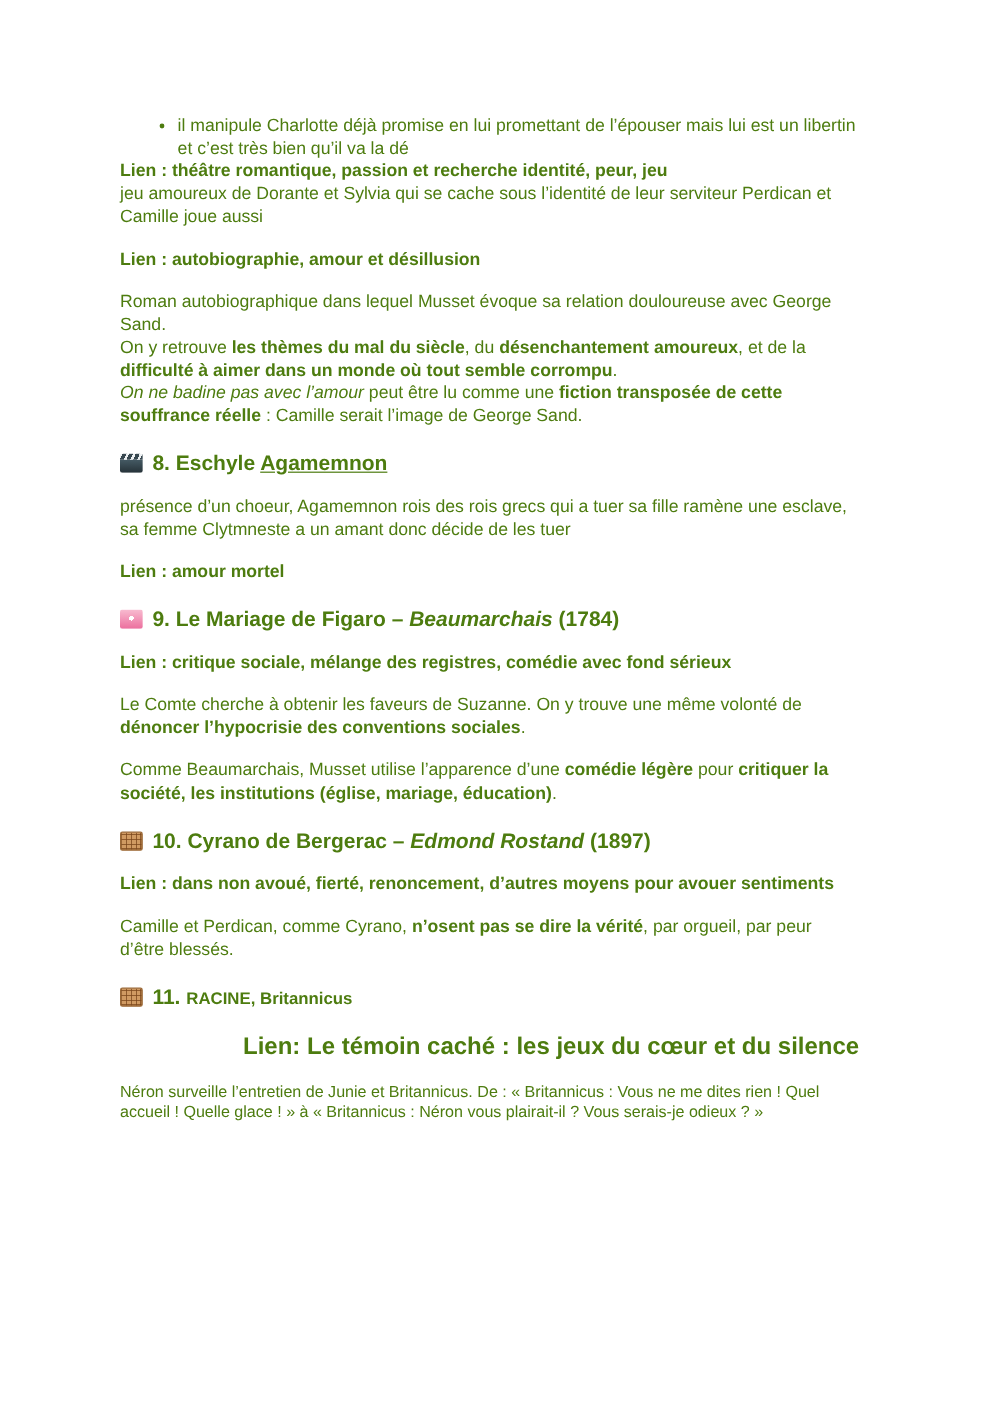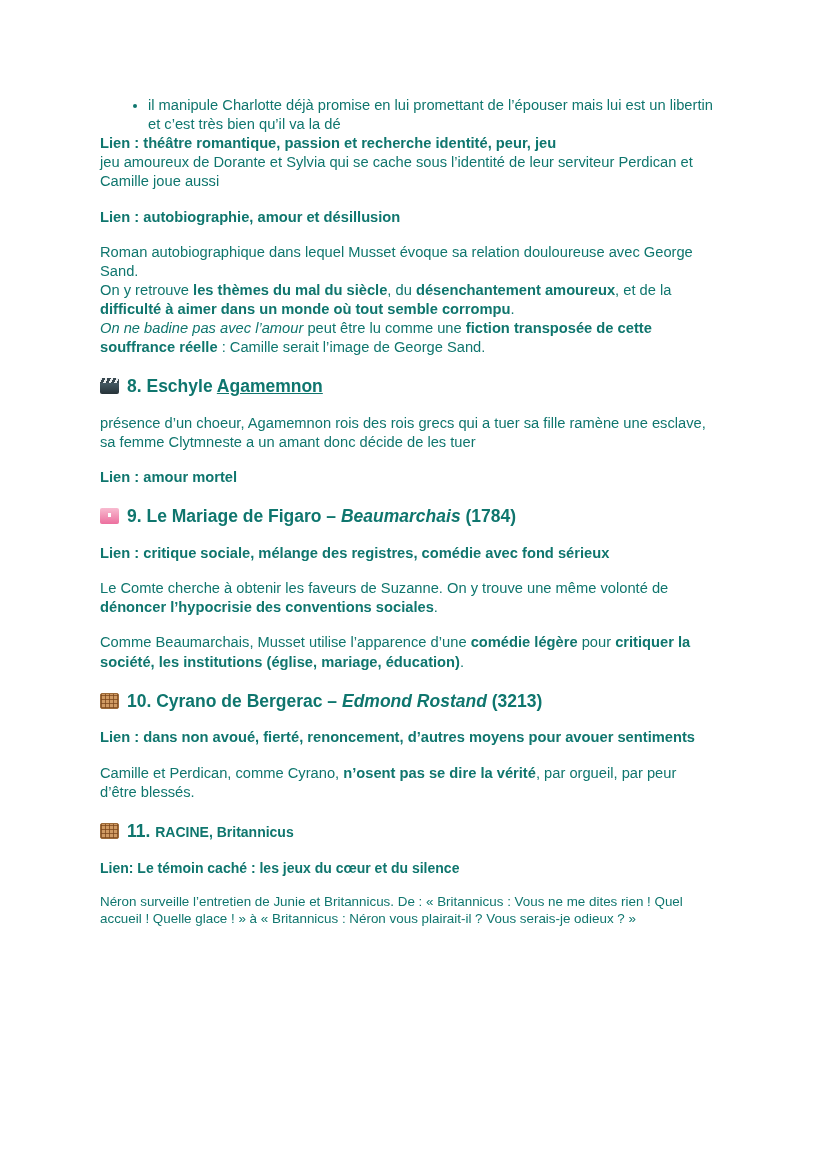--- a/index.html
+++ b/index.html
@@ -4,30 +4,30 @@
 <style>
   html,body { margin:0; padding:0; background:#ffffff; }
   .doc {
     width:828px;
     min-height:1169px;
     box-sizing:border-box;
     padding:96px 112px 40px 100px;
     font-family:"Liberation Sans","DejaVu Sans",sans-serif;
     font-size:14.7px;
     line-height:1.3;
-    color:#0f766e;
+    color:#4d7c0f;
     background:#ffffff;
   }
   ul.bullets { margin:0; padding:0 0 0 48px; }
   ul.bullets li { margin:0; }
   .heading { font-size:17.5px; font-weight:700; margin:18px 0 16px; }
   .heading.tight { margin-bottom:5px; }
   .para { margin:0 0 16px; }
   .para-sm { font-size:13.4px; }
-  .lien-large { font-size:14px; font-weight:700; margin:0 0 16px; }
+  .lien-large { font-size:20px; font-weight:700; margin:0 0 16px;text-align:right; }
   span.b { font-weight:700; }
   span.i { font-style:italic; }
   span.u { text-decoration:underline; }
   span.sm { font-size:14px; }
 
   .icon { display:inline-block; width:19px; height:16px; margin-right:8px; vertical-align:-2px; border-radius:2px; }
   .icon-books {
     border-radius:0;
     background:
       linear-gradient(#c62828,#c62828) 2px 1px / 15px 4px no-repeat,
@@ -72,21 +72,21 @@
 
   <p class="heading"><span class="icon icon-clapper"></span><span><span class="b">8. Eschyle </span><span class="b u">Agamemnon</span></span></p>
   <p class="para"><span><span>présence d’un choeur, Agamemnon rois des rois grecs qui a tuer sa fille ramène une esclave, sa femme Clytmneste a un amant donc décide de les tuer</span></span></p>
   <p class="para"><span><span class="b">Lien : amour mortel</span></span></p>
 
   <p class="heading"><span class="icon icon-chapel"></span><span><span class="b">9. Le Mariage de Figaro – </span><span class="b i">Beaumarchais</span><span class="b"> (1784)</span></span></p>
   <p class="para"><span><span class="b">Lien : critique sociale, mélange des registres, comédie avec fond sérieux</span></span></p>
   <p class="para"><span><span>Le Comte cherche à obtenir les faveurs de Suzanne. On y trouve une même volonté de </span><span class="b">dénoncer l’hypocrisie des conventions sociales</span><span>.</span></span></p>
   <p class="para"><span><span>Comme Beaumarchais, Musset utilise l’apparence d’une </span><span class="b">comédie légère</span><span> pour </span><span class="b">critiquer la société, les institutions (église, mariage, éducation)</span><span>.</span></span></p>
 
-  <p class="heading"><span class="icon icon-waffle"></span><span><span class="b">10. Cyrano de Bergerac – </span><span class="b i">Edmond Rostand</span><span class="b"> (3213)</span></span></p>
+  <p class="heading"><span class="icon icon-waffle"></span><span><span class="b">10. Cyrano de Bergerac – </span><span class="b i">Edmond Rostand</span><span class="b"> (1897)</span></span></p>
   <p class="para"><span><span class="b">Lien : dans non avoué, fierté, renoncement, d’autres moyens pour avouer sentiments</span></span></p>
   <p class="para"><span><span>Camille et Perdican, comme Cyrano, </span><span class="b">n’osent pas se dire la vérité</span><span>, par orgueil, par peur d’être blessés.</span></span></p>
 
   <p class="heading"><span class="icon icon-waffle"></span><span><span class="b">11. </span><span class="b sm">RACINE, Britannicus</span></span></p>
   <p class="lien-large"><span><span class="b">Lien: Le témoin caché : les jeux du cœur et du silence</span></span></p>
   <p class="para para-sm"><span><span> Néron surveille l’entretien de Junie et Britannicus. De : « Britannicus : Vous ne me dites rien ! Quel accueil ! Quelle glace ! » à « Britannicus : Néron vous plairait-il ? Vous serais-je odieux ? »</span></span></p>
 
 </div>
 
 </body></html>

